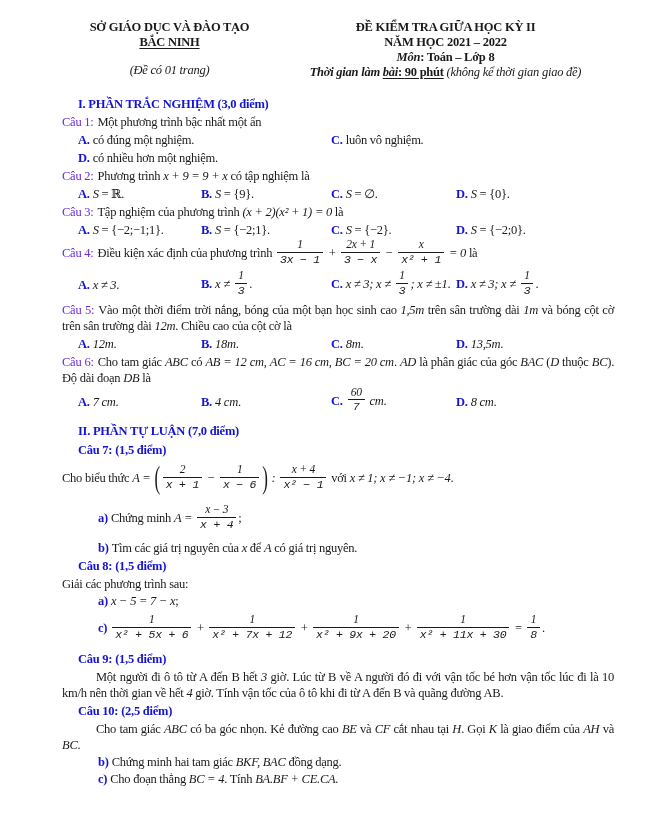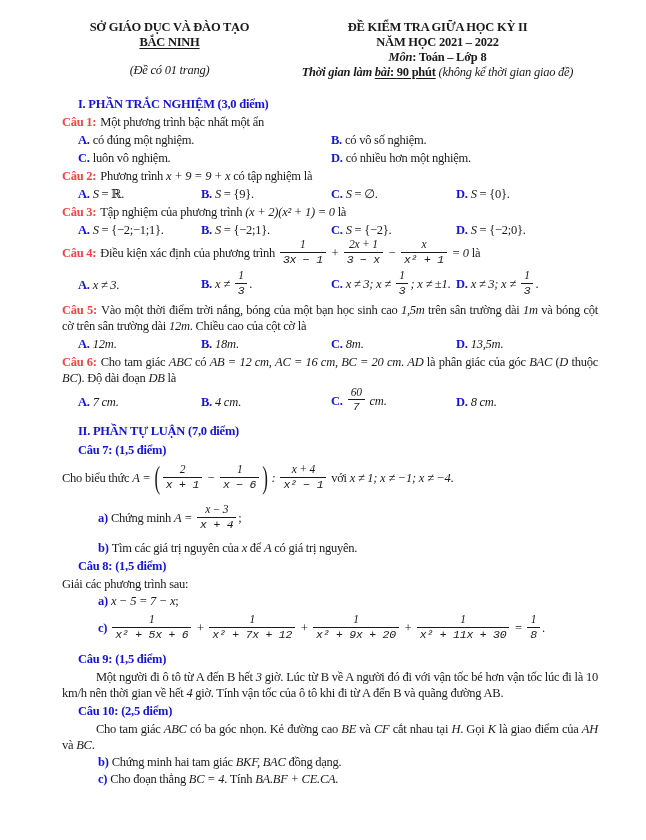--- a/index.html
+++ b/index.html
@@ -1,31 +1,31 @@
 <!DOCTYPE html>
 <html><head>
 <meta charset="utf-8">
 <style>
   html,body{margin:0;padding:0;background:#ffffff;}
   body{width:646px;height:840px;overflow:hidden;font-family:"Liberation Serif","DejaVu Serif",serif;
        color:#1a1a1a;font-size:12.5px;letter-spacing:-0.25px;}
-  .page{box-sizing:border-box;width:646px;padding:20px 48px 0 62px;}
+  .page{box-sizing:border-box;width:646px;padding:20px 32px 0 62px;}
   .header{display:flex;text-align:center;margin-bottom:16px;}
   .hleft{width:215px;}
   .hright{flex:1;}
   .hb{font-weight:bold;line-height:15px;}
   .u{text-decoration:underline;text-underline-offset:2px;}
   .hnote{font-style:italic;margin-top:13px;line-height:15px;}
   .bi{font-weight:bold;font-style:italic;}
   .bold{font-weight:bold;}
   .it{font-style:italic;}
   .line{line-height:16px;margin:1px 0;}
   .head-blue{color:#1414d2;font-weight:bold;line-height:17px;margin:2px 0 1px 16px;}
   .sec2{margin-top:6px;}
-  .qlabel{color:#ef4444;font-weight:bold;margin-right:4px;}
+  .qlabel{color:#6d28d9;font-weight:normal;margin-right:4px;}
   .justify{text-align:justify;}
   .ti{text-indent:34px;}
   .ind{}
   .sub{margin-left:36px;}
   .subk{color:#1414d2;font-weight:bold;margin-right:3px;}
   .eq{padding:5px 0;}
   .opts{display:grid;margin-left:16px;line-height:16px;margin-top:1px;margin-bottom:1px;}
   .opts.cols4{grid-template-columns:123px 130px 125px 1fr;}
   .opts.cols2{grid-template-columns:253px 1fr;}
   .opts .opt{align-self:center;padding:1px 0;}
@@ -55,21 +55,20 @@
       <div class="hb"><span class="bi">Môn</span><span>: Toán – Lớp 8</span></div>
       <div class="hb"><span class="bi">Thời gian làm </span><span class="bi u">bài</span><span class="bold u">: </span><span class="bold u">90 phút</span><span class="it" style="font-weight:normal"> (không kể thời gian giao đề)</span></div>
     </div>
   </div>
 
   <div id="doc-body">
       <div class="head-blue">I. PHẦN TRẮC NGHIỆM (3,0 điểm)</div>
       <div class="line q"><span class="qlabel">Câu 1:</span><span class="t">Một phương trình bậc nhất một ẩn</span></div>
       <div class="opts cols2">
         <div class="opt"><span class="optk">A.</span><span class="t">có đúng một nghiệm.</span></div>
-        <div class="opt"><span class="optk">B.</span><span class="t">có vô số nghiệm.</span></div>
         <div class="opt"><span class="optk">C.</span><span class="t">luôn vô nghiệm.</span></div>
         <div class="opt"><span class="optk">D.</span><span class="t">có nhiều hơn một nghiệm.</span></div>
       </div>
       <div class="line q"><span class="qlabel">Câu 2:</span><span class="t">Phương trình </span><span class="math">x + 9 = 9 + x</span><span class="t"> có tập nghiệm là</span></div>
       <div class="opts cols4">
         <div class="opt"><span class="optk">A.</span><span class="math">S</span><span class="t"> = ℝ.</span></div>
         <div class="opt"><span class="optk">B.</span><span class="math">S</span><span class="t"> = {9}.</span></div>
         <div class="opt"><span class="optk">C.</span><span class="math">S</span><span class="t"> = ∅.</span></div>
         <div class="opt"><span class="optk">D.</span><span class="math">S</span><span class="t"> = {0}.</span></div>
       </div>

